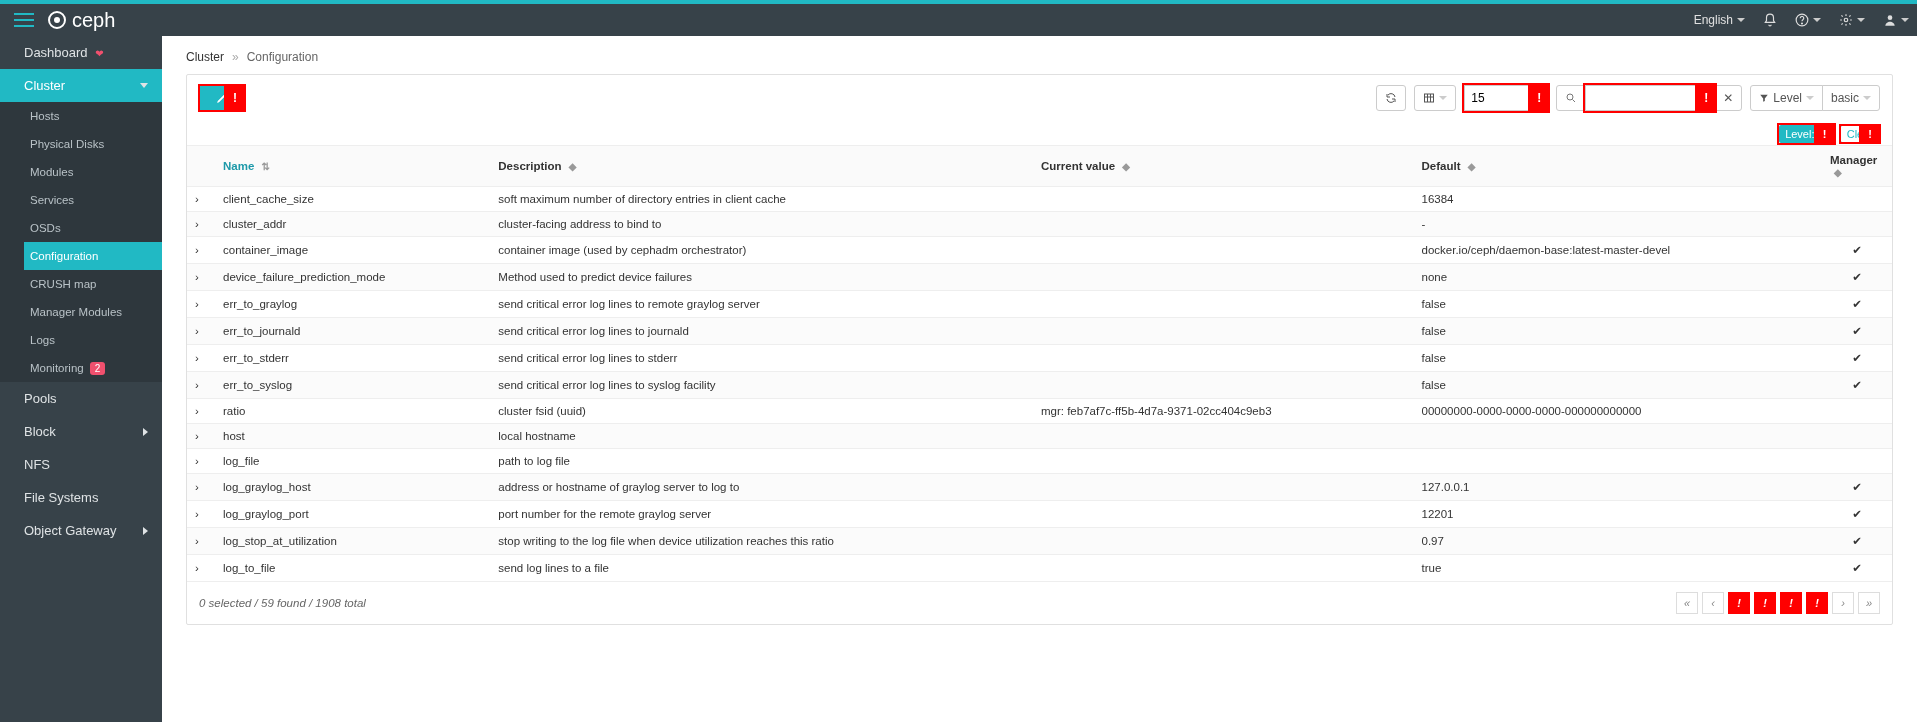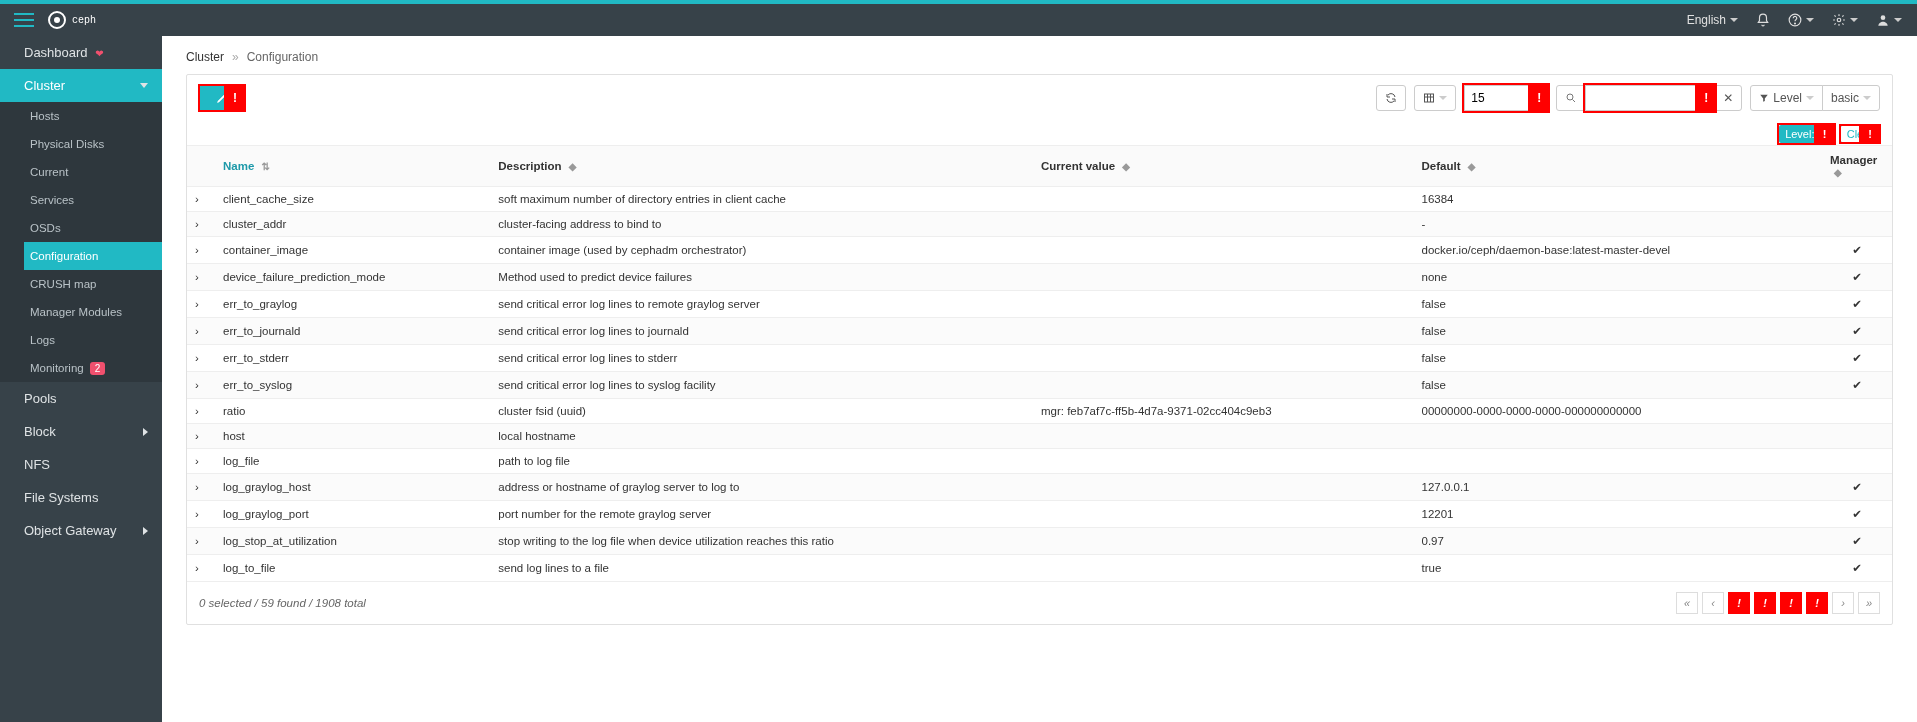--- a/index.html
+++ b/index.html
@@ -4,25 +4,25 @@
 <style>
   * { box-sizing: border-box; margin: 0; padding: 0; }
   html, body { height: 100%; font-family: "Helvetica Neue", Arial, sans-serif; font-size: 12px; color: #333; background:#fff; }
   .viewport { width: 1917px; height: 722px; position: relative; overflow: hidden; }
   .teal-strip { height: 4px; background: #21b9c4; }
 
   
   .topnav { height: 32px; background: #374249; display: flex; align-items: center; color:#eaeaea; }
   .hamburger { width:48px; display:flex; align-items:center; justify-content:center; cursor:pointer; }
   .hamburger svg { stroke:#21b9c4; }
-  .brand { display:flex; align-items:center; gap:6px; font-size:10px; color:#fff;font-family:Liberation Mono, monospace; }
+  .brand { display:flex; align-items:center; gap:6px; font-size:20px; color:#fff; }
   .brand .logo { width:18px; height:18px; border:2px solid #fff; border-radius:50%; position:relative; display:flex; align-items:center; justify-content:center; }
   .brand .logo::after { content:""; width:6px; height:6px; background:#fff; border-radius:50%; }
   .topnav .spacer { flex:1; }
-  .topnav .right { display:flex; align-items:center; gap:18px; padding-right:15px; }
+  .topnav .right { display:flex; align-items:center; gap:18px; padding-right:8px; }
   .topnav .right .item { color:#e0e0e0; display:flex; align-items:center; gap:4px; cursor:pointer; font-size:12px; }
   .caret-down { width:0; height:0; border-left:4px solid transparent; border-right:4px solid transparent; border-top:4px solid #ccc; display:inline-block; }
 
   
   .body { display:flex; height:calc(100% - 36px); }
   .sidebar { width:162px; background:#374249; color:#dfe3e5; display:flex; flex-direction:column; flex-shrink:0; }
   .sidebar .nav-item { padding:9px 14px; font-size:12px; display:flex; align-items:center; justify-content:space-between; cursor:pointer; }
   .sidebar .nav-item.top { font-size:13px;padding-left:24px; }
   .sidebar .nav-item .heart { color:#f0506e; font-size:10px; margin-left:4px; }
   .sidebar .nav-item.active-section { background:#21b9c4; color:#fff; }
@@ -141,21 +141,21 @@
           <span class="chevron-down"></span>
         </div>
         <div class="sub">
           <div class="nav-item">
             <span>Hosts</span>
           </div>
           <div class="nav-item">
             <span>Physical Disks</span>
           </div>
           <div class="nav-item">
-            <span>Current</span>
+            <span>Modules</span>
           </div>
           <div class="nav-item">
             <span>Services</span>
           </div>
           <div class="nav-item">
             <span>OSDs</span>
           </div>
           <div class="nav-item active">
             <span>Configuration</span>
           </div>

